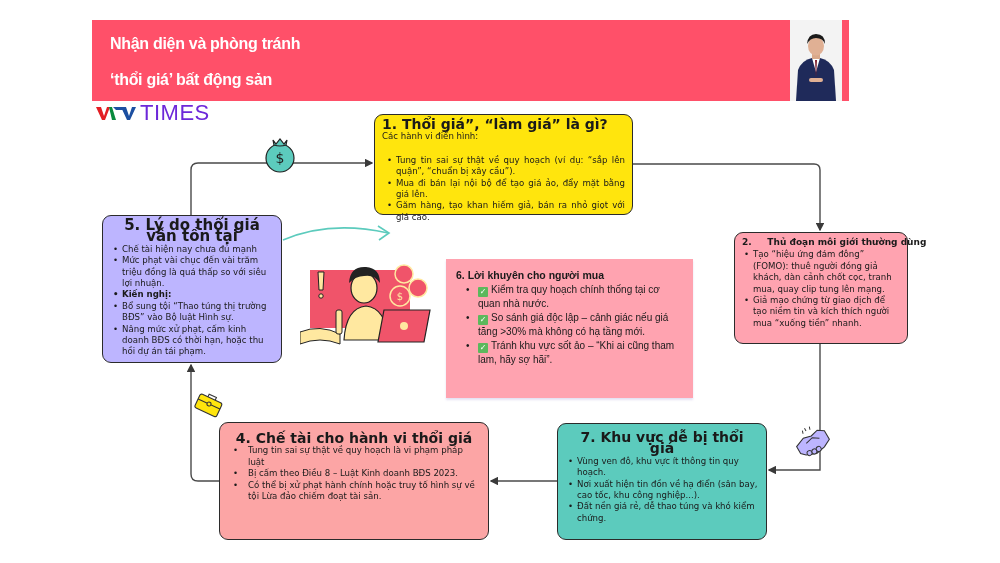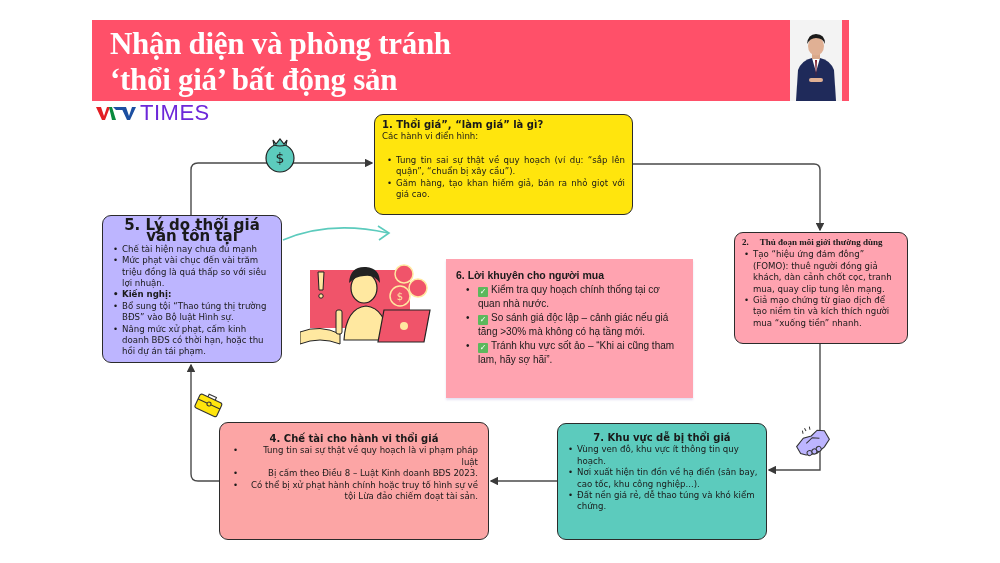--- a/index.html
+++ b/index.html
@@ -5,22 +5,22 @@
   * { box-sizing: border-box; margin: 0; padding: 0; }
   html, body { width: 1000px; height: 563px; background: #ffffff; overflow: hidden; }
   body { position: relative; font-family: "Liberation Sans", sans-serif; color: #1a1a1a; }
 
   .header {
     position: absolute; left: 92px; top: 20px; width: 757px; height: 81px;
     background: #ff5069;
   }
   .title {
     position: absolute; left: 18px; top: 6px;
-    color: #ffffff; font-family: Liberation Serif, serif; font-weight: bold;
-    font-size: 31px; line-height: 36px; letter-spacing: -0.3px;
+    color: #ffffff; font-family: Liberation Sans, sans-serif; font-weight: bold;
+    font-size: 16px; line-height: 36px; letter-spacing: -0.3px;
   }
   .author {
     position: absolute; left: 485px; top: 40px;
     color: #ffffff; font-family: "DejaVu Sans", sans-serif; font-size: 12.5px; line-height: 19px; margin-top: 47px;
   }
   .photo {
     position: absolute; left: 698px; top: 0; width: 52px; height: 81px; background: #f4f4f4;
     overflow: hidden;
   }
 
@@ -28,40 +28,40 @@
   .logo-vtv { display: flex; align-items: center; }
   .logo-times { font-family: "Liberation Sans", sans-serif; font-size: 22px; color: #6d28d9; letter-spacing: 0.5px; line-height: 22px; }
 
   svg.connectors { position: absolute; left: 0; top: 0; width: 1000px; height: 563px; }
 
   .box {
     position: absolute; border: 1.5px solid #2b2b2b; border-radius: 9px;
     font-family: "DejaVu Sans", sans-serif; font-size: 8.6px; line-height: 11.4px; color: #1a1a1a;
     padding: 4px 7px;
   }
-  .box h3 { font-size: 10px; font-weight: bold; margin-bottom: 1px; }
+  .box h3 { font-size: 14px; font-weight: bold; margin-bottom: 1px; }
   .box ul { list-style: none; }
   .box li { position: relative; padding-left: 11px; }
   .box li::before { content: "•"; position: absolute; left: 2px; top: 0; }
   .box li.strong { font-weight: bold; }
 
   .box1 { left: 374px; top: 114px; width: 259px; height: 101px; background: #ffe50d; }
   .box1 .sub { margin-bottom: 12px; }
   .box1 li { text-align: justify; padding-left: 14px; }
   .box1 li::before { left: 5px; }
 
   .box2 { left: 734px; top: 232px; width: 174px; height: 112px; background: #ffa3b0; }
   .box2 h3 { font-size: 9px; }
 
   .box3 { left: 557px; top: 423px; width: 210px; height: 117px; background: #5ccbbd; padding: 8px 8px; }
   .box3 h3 { text-align: center; }
 
   .box4 { left: 219px; top: 422px; width: 270px; height: 118px; background: #fca5a5; padding: 10px 10px; }
   .box4 h3 { text-align: center; }
-  .box4 li { text-align: right; padding-left: 18px; }
+  .box4 li { text-align: left; padding-left: 18px; }
   .box4 li::before { left: 3px; }
 
   .box5 { left: 102px; top: 215px; width: 180px; height: 148px; background: #bdb5ff; padding: 4px 8px; }
   .box5 h3 { text-align: center; font-size: 15px; }
 
   .advice {
     position: absolute; left: 446px; top: 231px; width: 247px; height: 139px;
     background: #ffa3b0; padding: 9px 10px;
     font-family: "Liberation Sans", sans-serif; font-size: 10px; line-height: 14px; color: #1a1a1a;
     box-shadow: 0 2px 2px rgba(180,170,220,0.35);
@@ -188,26 +188,27 @@
     <path d="M0 82 Q20 74 40 84 L40 94 Q20 86 0 94 Z" fill="#ffe8a0" stroke="#222" stroke-width="1"></path>
     <rect x="36" y="60" width="6" height="24" rx="2" fill="#ffe8a0" stroke="#222" stroke-width="1"></rect>
   </svg>
 </div>
 
 <div class="box box1">
   <h3>1. Thổi giá”, “làm giá” là gì?</h3>
   <div class="sub">Các hành vi điển hình:</div>
   <ul>
     <li>Tung tin sai sự thật về quy hoạch (ví dụ: “sắp lên quận”, “chuẩn bị xây cầu”).</li>
+    <li>Mua đi bán lại nội bộ để tạo giá ảo, đẩy mặt bằng giá lên.</li>
     <li>Găm hàng, tạo khan hiếm giả, bán ra nhỏ giọt với giá cao.</li>
   </ul>
 </div>
 
 <div class="box box2">
-  <h3 style="white-space:pre;font-family:Liberation Serif, serif;">2.     Thủ đoạn môi giới thường dùng</h3>
+  <h3 style="white-space:pre;">2.     Thủ đoạn môi giới thường dùng</h3>
   <ul>
     <li>Tạo “hiệu ứng đám đông” (FOMO): thuê người đóng giả khách, dàn cảnh chốt cọc, tranh mua, quay clip tung lên mạng.</li>
     <li>Giả mạo chứng từ giao dịch để tạo niềm tin và kích thích người mua “xuống tiền” nhanh.</li>
   </ul>
 </div>
 
 <div class="box box3">
   <h3>7. Khu vực dễ bị thổi giá</h3>
   <ul>
     <li>Vùng ven đô, khu vực ít thông tin quy hoạch.</li>

